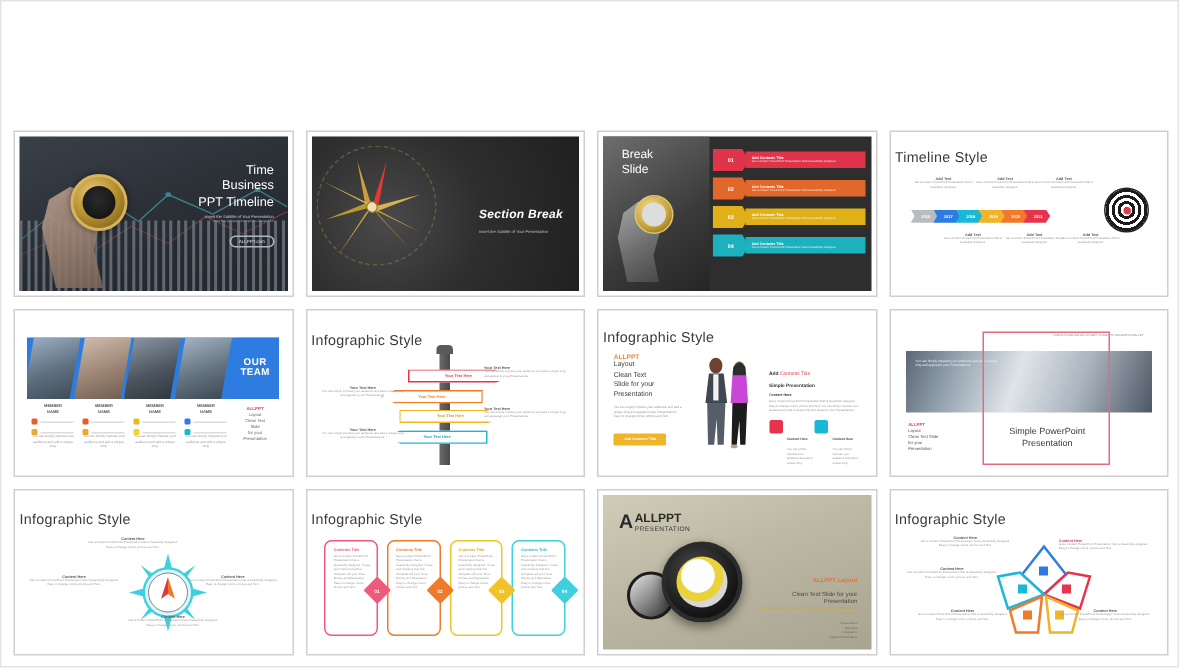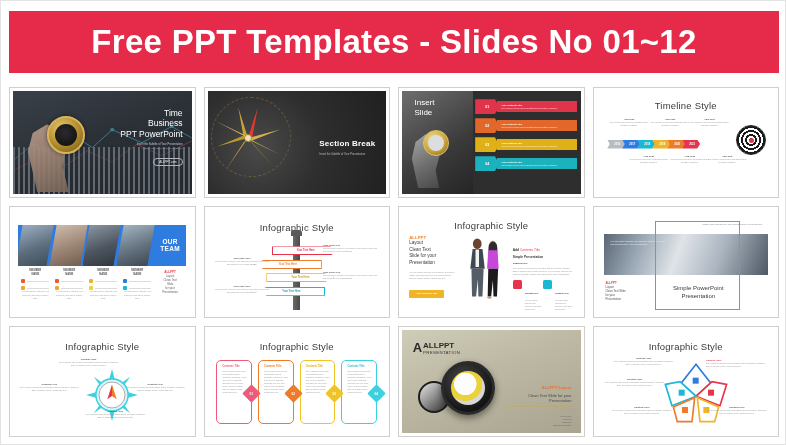--- a/index.html
+++ b/index.html
@@ -27,21 +27,21 @@
     display:grid;grid-template-columns:repeat(4,1fr);grid-template-rows:repeat(3,1fr);
     gap:8px 8px;
   }
   .slide{
     position:relative;overflow:hidden;border:1px solid #cfcfcf;background:#fff;
     box-sizing:border-box;
   }
   .inner{position:absolute;inset:3px;overflow:hidden;}
 
   
-  .ttl{font-size:9.5px;color:#3b3b3b;text-align:center;letter-spacing:.2px;}
+  .ttl{font-size:9.5px;color:#3b3b3b;text-align:left;letter-spacing:.2px;}
   .tiny2{font-size:2.2px;line-height:1.5;color:#9a9a9a;}
 
   
   .s1{background:linear-gradient(160deg,#3a4048 0%,#2c3138 45%,#1e2329 100%);}
   .s1 .city{
     position:absolute;left:0;bottom:0;width:100%;height:46%;
     background:
       repeating-linear-gradient(90deg,#6d747c 0 2px,transparent 2px 5px),
       linear-gradient(180deg,rgba(40,46,54,.25),#262b31);
     opacity:.85;
@@ -67,21 +67,21 @@
   .s1 .txt{position:absolute;right:5%;top:16%;text-align:right;color:#fff;}
   .s1 .l{font-size:8.5px;line-height:1.28;}
   .s1 .sub{font-size:2.7px;color:#c9c9c9;margin-top:3px;}
   .s1 .url{font-size:2.1px;color:#8fa7bb;margin-top:1px;}
   .s1 .badge{
     display:inline-block;margin-top:4px;border:1px solid #aeb7bf;border-radius:7px;
     padding:1px 5px;font-size:3px;color:#e8e8e8;
   }
 
   
-  .s2{background:radial-gradient(circle at 28% 55%,#4a4a4a 0%,#2e2e2e 45%,#202020 100%);}
+  .s2{background:radial-gradient(circle at 28% 55%,#4a4a4a 0%,#2e2e2e 45%,#202020 100%);font-style:italic;}
   .s2 .ring{
     position:absolute;left:2%;top:6%;width:78px;height:78px;border-radius:50%;
     border:1px dashed #8c7a3a;opacity:.55;
   }
   .s2 .star{position:absolute;left:3%;top:12%;width:70px;height:70px;}
   .s2 .t{position:absolute;right:6%;top:40%;text-align:left;color:#fff;}
   .s2 .t b{font-size:8px;letter-spacing:.2px;}
   .s2 .t div{font-size:2.7px;color:#bdbdbd;margin-top:3px;}
 
   
@@ -277,23 +277,20 @@
   .s12 .star{position:absolute;left:36%;top:32%;width:70px;height:60px;}
   .s12 .blk{position:absolute;width:62px;}
   .s12 .blk b{font-size:2.5px;display:block;color:#555;}
   .s12 .blk span{font-size:2px;color:#9c9c9c;line-height:1.5;display:block;}
 </style>
 </head>
 <body>
 
 <div class="page">
 
-  <div class="banner">
-    <div class="banner-text">Free PPT Templates - Slides No 01~12</div>
-  </div>
 
   <div class="grid">
 
     <div class="slide">
       <div class="inner s1">
         <div class="chart">
           <svg width="100%" height="100%" viewBox="0 0 180 70" preserveAspectRatio="none">
             <polyline points="0,50 20,30 40,42 60,18 80,34 100,12 130,28 160,8 180,22" fill="none" stroke="#4fc3d9" stroke-width="1"></polyline>
             <polyline points="0,62 25,48 50,58 75,38 100,52 125,30 150,44 180,26" fill="none" stroke="#e0556a" stroke-width="0.8"></polyline>
             <circle cx="20" cy="30" r="2" fill="#4fc3d9"></circle>
@@ -301,21 +298,21 @@
             <circle cx="100" cy="12" r="2" fill="#4fc3d9"></circle>
               <circle cx="160" cy="8" r="2" fill="#4fc3d9"></circle>
           </svg>
         </div>
         <div class="city"></div>
         <div class="hand"></div>
         <div class="comp"></div>
         <div class="txt">
           <div class="l">Time</div>
           <div class="l">Business</div>
-          <div class="l">PPT PowerPoint</div>
+          <div class="l">PPT Timeline</div>
           <div class="sub">Insert the Subtitle of Your Presentation</div>
           <div class="url">www.free-powerpoint-templates-design.com</div>
           <div class="badge">ALLPPT.com</div>
         </div>
       </div>
     </div>
 
     <div class="slide">
       <div class="inner s2">
         <div class="ring"></div>
@@ -339,21 +336,21 @@
       </div>
     </div>
 
     <div class="slide">
       <div class="inner s3">
         <div class="ph">
           <div class="hd"></div>
           <div class="cc"></div>
         </div>
         <div class="ag">
-          <div>Insert</div>
+          <div>Break</div>
           <div>Slide</div>
         </div>
         <div class="bars">
           <div class="bar">
             <div class="tag" style="background:#e0344a">01</div>
             <div class="body" style="background:#e0344a">
               <b>Add Contents Title</b>
               <span>Get a modern PowerPoint Presentation that is beautifully designed.</span>
             </div>
           </div>

